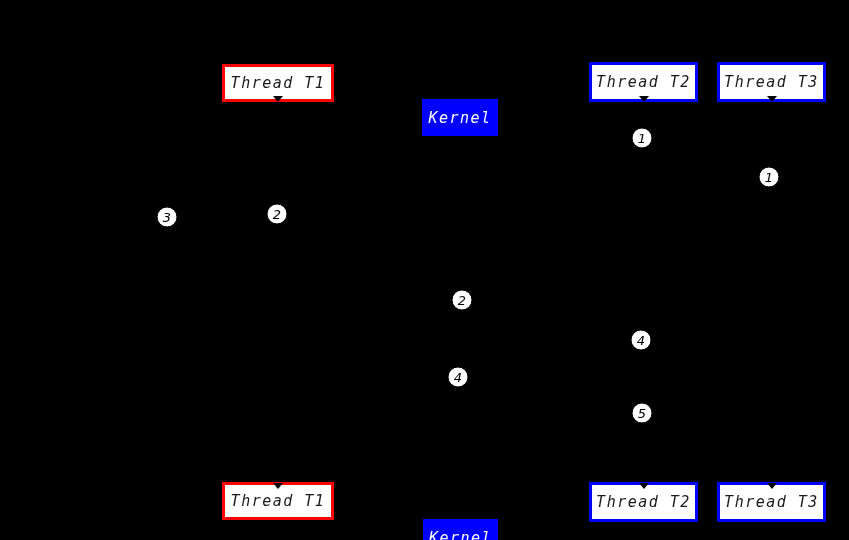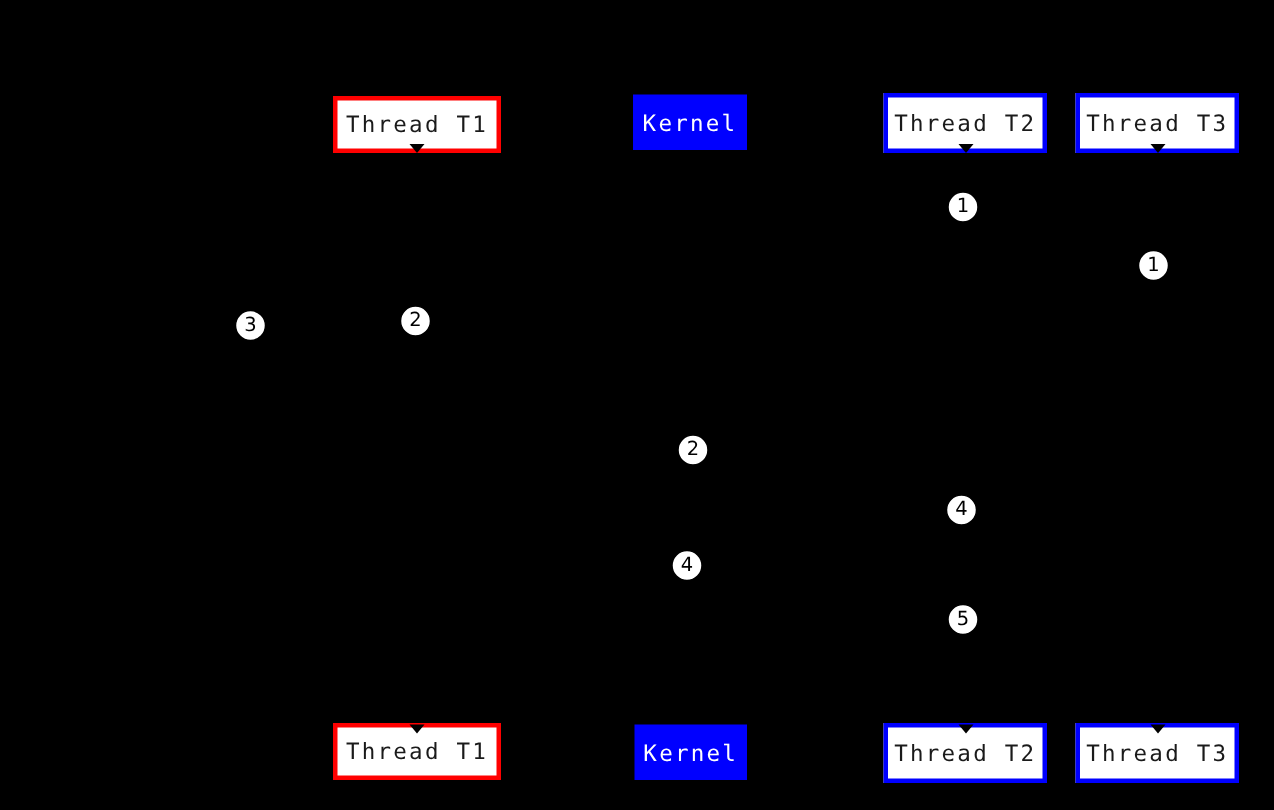--- a/index.html
+++ b/index.html
@@ -16,20 +16,21 @@
   }
   * { margin: 0; padding: 0; box-sizing: border-box; }
   html, body { width: 849px; height: 540px; overflow: hidden; }
   body { background: var(--bg); font-family: "DejaVu Sans Mono", monospace; }
 
   .canvas {
     position: relative;
     width: 849px;
     height: 468px;
     background: var(--bg);
+    font-style: italic;
   }
 
   .box {
     position: absolute;
     display: flex;
     align-items: center;
     justify-content: center;
   }
   .box .box-label {
     font-size: 15px;
@@ -43,20 +44,21 @@
   }
   .variant-blue-border {
     background: var(--node-fill);
     border: 3px solid var(--blue);
     color: var(--node-text);
   }
   .variant-blue-fill {
     background: var(--blue);
     border: none;
     color: var(--kernel-text);
+    margin-top: 36px;
   }
 
   
   .tick {
     display: none;
     position: absolute;
     left: 50%;
     transform: translateX(-50%);
     width: 0;
     height: 0;

